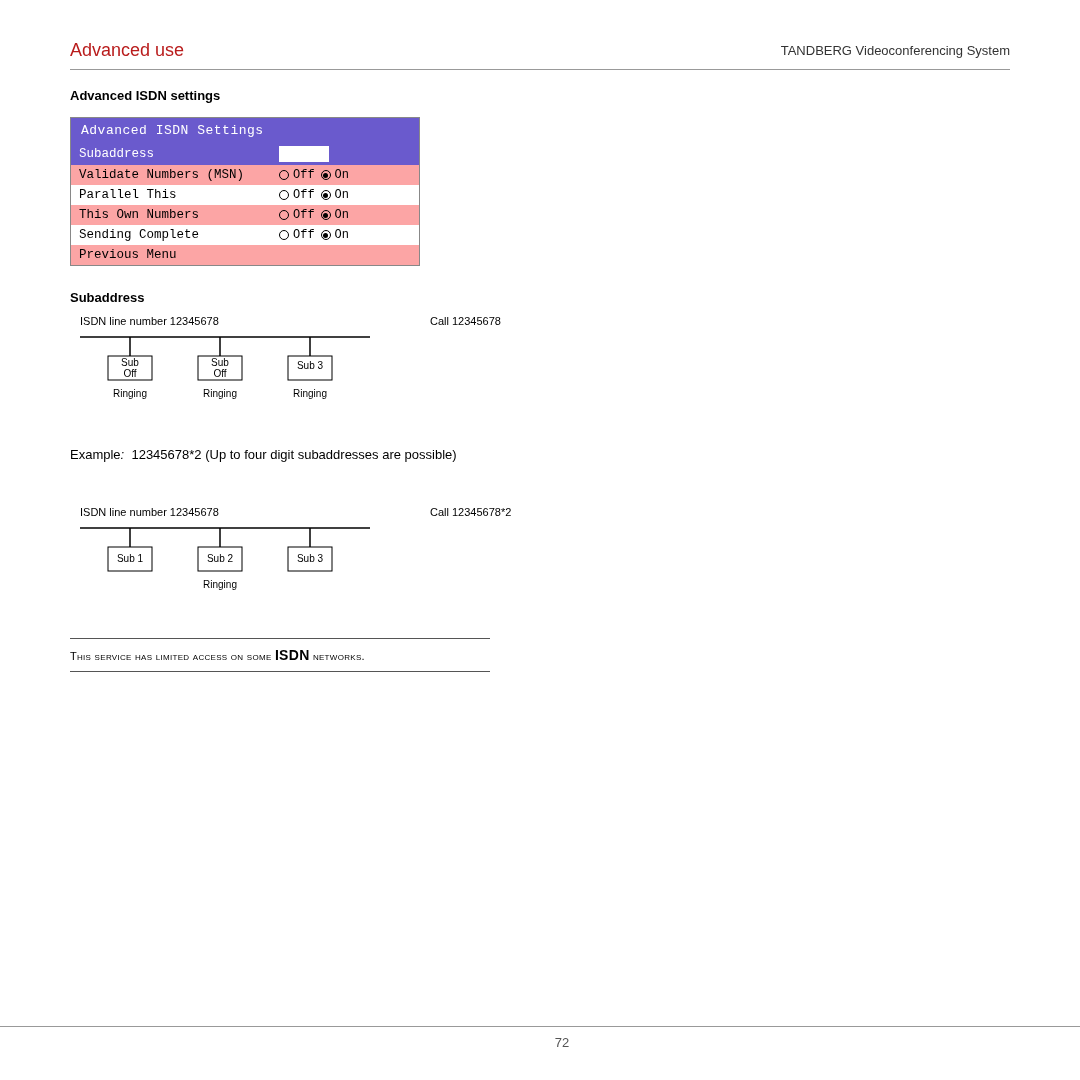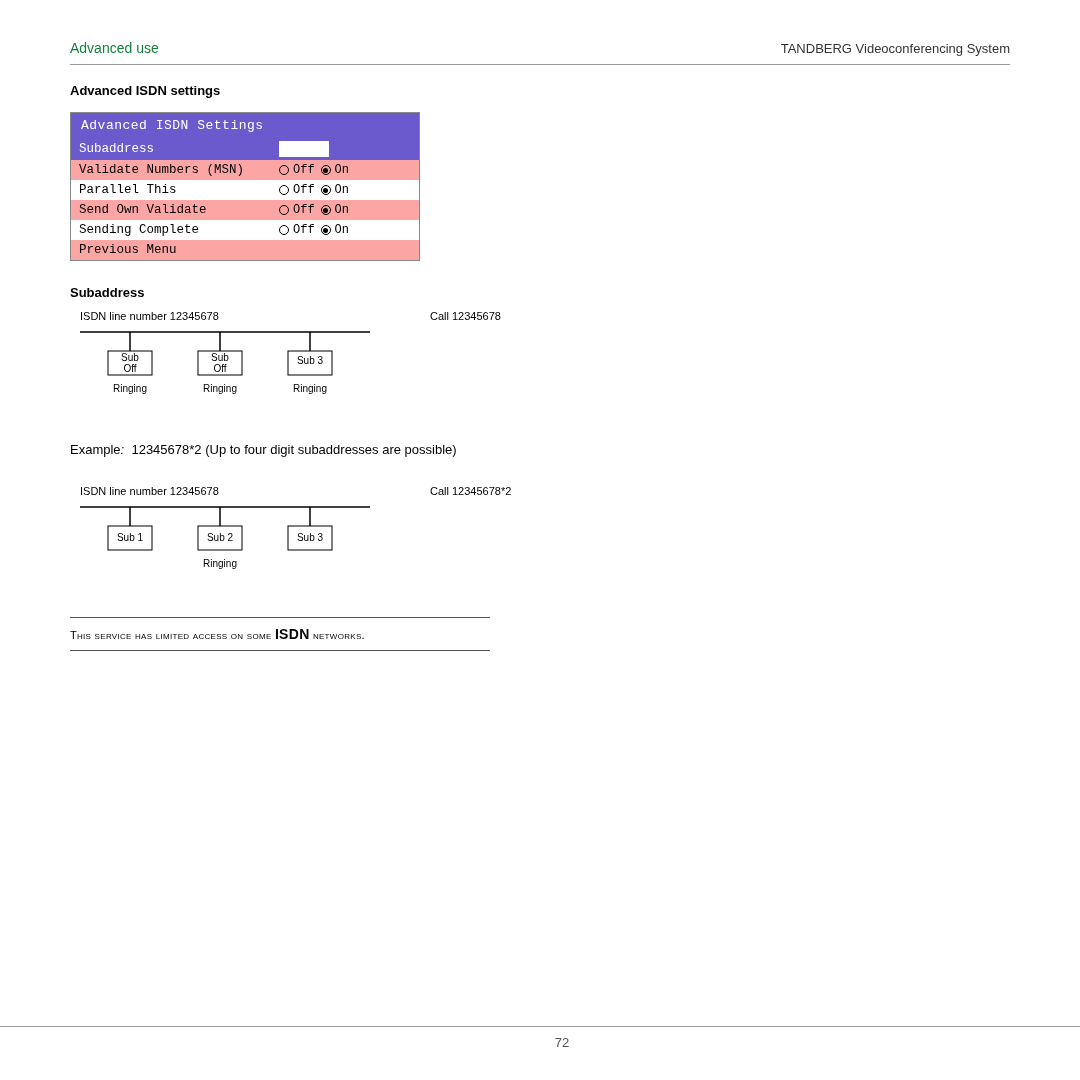--- a/index.html
+++ b/index.html
@@ -23,22 +23,22 @@
     .header-bar {
       display: flex;
       justify-content: space-between;
       align-items: center;
       border-bottom: 1px solid #999;
       padding-bottom: 8px;
       margin-bottom: 18px;
     }
 
     .header-left {
-      font-size: 14px;
-      color: #15803d;
+      font-size: 18px;
+      color: #b91c1c;
     }
 
     .header-right {
       font-size: 13px;
       color: #333;
     }
 
     .section-title {
       font-weight: bold;
       font-size: 13px;
@@ -139,21 +139,21 @@
 
     .paragraph-text {
       font-size: 13px;
       line-height: 1.5;
       margin-bottom: 10px;
     }
 
     .example-text {
       font-style: italic;
       font-size: 13px;
-      margin-bottom: 24px;
+      margin-bottom: 40px;
     }
 
     .example-text span {
       font-style: normal;
     }
 
     .notice-box {
       border-top: 1px solid #555;
       border-bottom: 1px solid #555;
       padding: 8px 0;
@@ -238,21 +238,21 @@
           <span>Off</span>
         </div>
         <div class="radio-group">
           <div class="radio-circle filled"></div>
           <span>On</span>
         </div>
       </div>
     </div>
 
     <div class="isdn-menu-row alt-row">
-      <span class="row-label">Send Own Validate</span>
+      <span class="row-label">This Own Numbers</span>
       <div class="row-controls">
         <div class="radio-group">
           <div class="radio-circle"></div>
           <span>Off</span>
         </div>
         <div class="radio-group">
           <div class="radio-circle filled"></div>
           <span>On</span>
         </div>
       </div>

